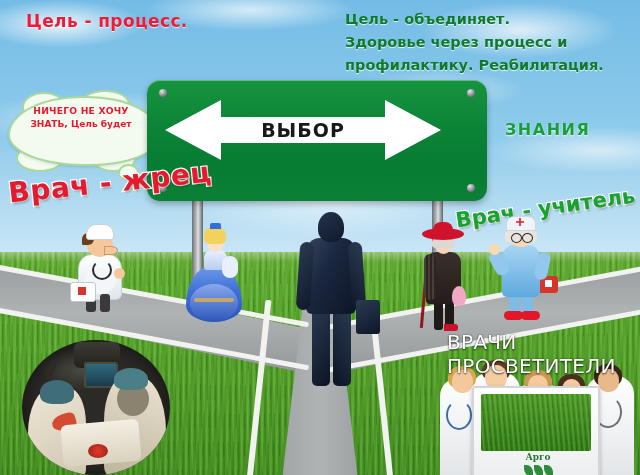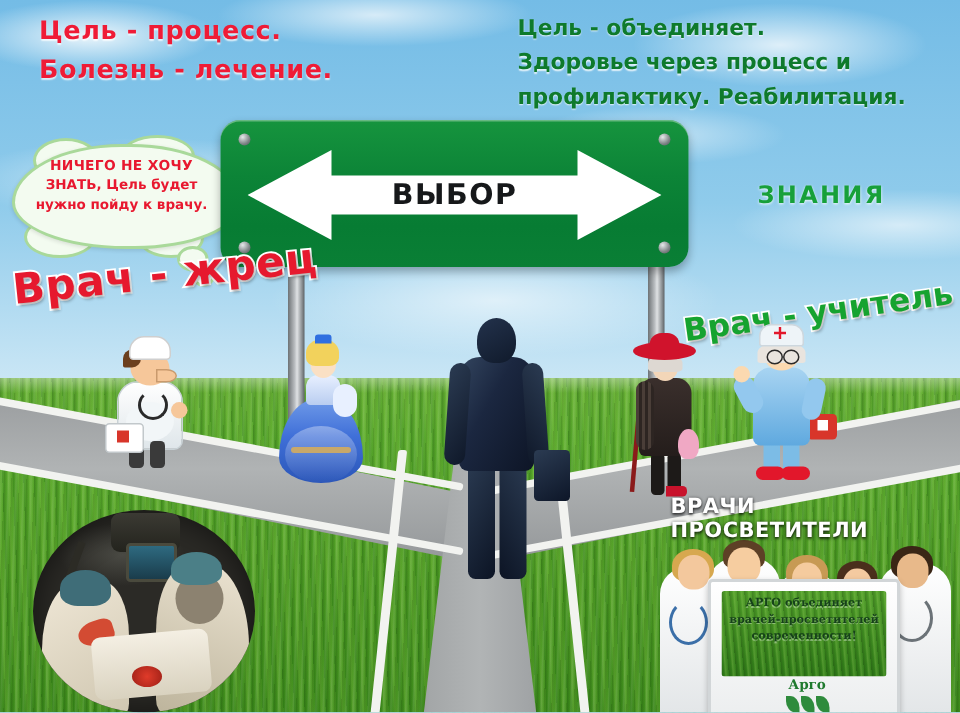--- a/index.html
+++ b/index.html
@@ -68,24 +68,25 @@
   .edge-s2{left:378px;top:300px;width:6px;height:180px;background:#f2f3f0;transform:skewX(6deg);}
 
   
   .post{
     position:absolute;width:11px;height:130px;top:165px;
     background:linear-gradient(to right,#6d7275,#b9bdc0 40%,#dfe2e4 55%,#8a8f92 85%,#5d6265);
   }
   .post-l{left:192px;}
   .post-r{left:432px;}
   .sign{
-    position:absolute;left:147px;top:80px;width:312px;height:98px;
+    position:absolute;left:147px;top:80px;width:312px;height:121px;
     background:linear-gradient(to bottom,#16943e 0%,#0c8437 38%,#077c33 72%,#0a7f35 100%);
     border-radius:13px;
     box-shadow:0 3px 6px rgba(0,0,0,.28), inset 0 1px 0 rgba(255,255,255,.35);
+    padding-left:28px;
   }
   .bolt{
     position:absolute;width:8px;height:8px;border-radius:50%;
     background:radial-gradient(circle at 35% 30%,#e6e9ea,#7e8486 60%,#4c5153);
   }
   .b1{left:12px;top:9px;} .b2{right:12px;top:9px;}
   .b3{left:12px;bottom:9px;} .b4{right:12px;bottom:9px;}
   .arrow{
     position:absolute;left:18px;top:18px;width:276px;height:64px;
   }
@@ -167,21 +168,21 @@
     font-family:"DejaVu Sans", sans-serif;
     font-size:19px;font-weight:700;
     color:#e4341c;
     letter-spacing:.5px;
     text-shadow:0 1px 2px rgba(0,0,0,.45);
     z-index:9;
   }
   .vrachi-prosv{
     position:absolute;left:447px;top:330px;
     font-family:"DejaVu Sans", sans-serif;
-    font-size:14px;font-weight:700;color:#ffffff;
+    font-size:20px;font-weight:400;color:#ffffff;
     letter-spacing:.3px;
     text-shadow:0 1px 2px rgba(0,0,0,.65), 0 0 2px rgba(0,0,0,.5);
     z-index:9;
   }
 
   
   .surgery{
     position:absolute;left:22px;top:340px;width:148px;height:135px;
     border-radius:50%;
     overflow:hidden;
@@ -336,42 +337,40 @@
   <div class="road-stem"></div>
   <div class="road-edge edge-l1"></div>
   <div class="road-edge edge-l2"></div>
   <div class="road-edge edge-r1"></div>
   <div class="road-edge edge-r2"></div>
   <div class="road-edge edge-s1"></div>
   <div class="road-edge edge-s2"></div>
 
   <div class="head-left">
     <div>Цель - процесс.</div>
-    <div>Болезнь - лечение.</div>
   </div>
 
   <div class="head-right">
     <div>Цель - объединяет.</div>
     <div>Здоровье через  процесс и</div>
     <div>профилактику. Реабилитация.</div>
   </div>
 
   <div class="znaniya">ЗНАНИЯ</div>
 
   <div class="bubble-lobe lobe-a"></div>
   <div class="bubble-lobe lobe-b"></div>
   <div class="bubble-lobe lobe-c"></div>
   <div class="bubble-lobe lobe-d"></div>
   <div class="bubble-lobe lobe-e"></div>
   <div class="bubble-lobe lobe-f"></div>
   <div class="bubble"></div>
   <div class="bubble-text">
     <div class="l1">НИЧЕГО НЕ ХОЧУ</div>
     <div>ЗНАТЬ, Цель будет</div>
-    <div>нужно пойду к врачу.</div>
   </div>
 
   <div class="post post-l"></div>
   <div class="post post-r"></div>
 
   <div class="sign">
     <div class="bolt b1"></div>
     <div class="bolt b2"></div>
     <div class="bolt b3"></div>
     <div class="bolt b4"></div>
@@ -487,25 +486,20 @@
     <div class="doc-p hair" style="left:124px;top:26px;width:27px;height:22px;background:#4a2f1c;"></div>
     <div class="doc-p face" style="left:128px;top:31px;width:19px;height:21px;background:#f4caa0;"></div>
     <div class="doc-p hair" style="left:160px;top:16px;width:28px;height:22px;background:#3a2616;"></div>
     <div class="doc-p face" style="left:164px;top:21px;width:21px;height:23px;background:#e8b98a;"></div>
 
     <div class="doc-p" style="left:12px;top:52px;width:22px;height:26px;border:2px solid #3b6fa8;border-radius:50%;border-top-color:transparent;"></div>
     <div class="doc-p" style="left:160px;top:48px;width:24px;height:28px;border:2px solid #6b7277;border-radius:50%;border-top-color:transparent;"></div>
 
     <div class="placard">
       <div class="placard-green"></div>
-      <div class="placard-text">
-        <div>АРГО объединяет</div>
-        <div>врачей-просветителей</div>
-        <div>современности!</div>
-      </div>
       <div class="argo-logo">
         <div class="argo-word">Арго</div>
         <div>
           <span class="argo-leaf"></span><span class="argo-leaf"></span><span class="argo-leaf"></span>
         </div>
       </div>
     </div>
   </div>
 
 </div>

